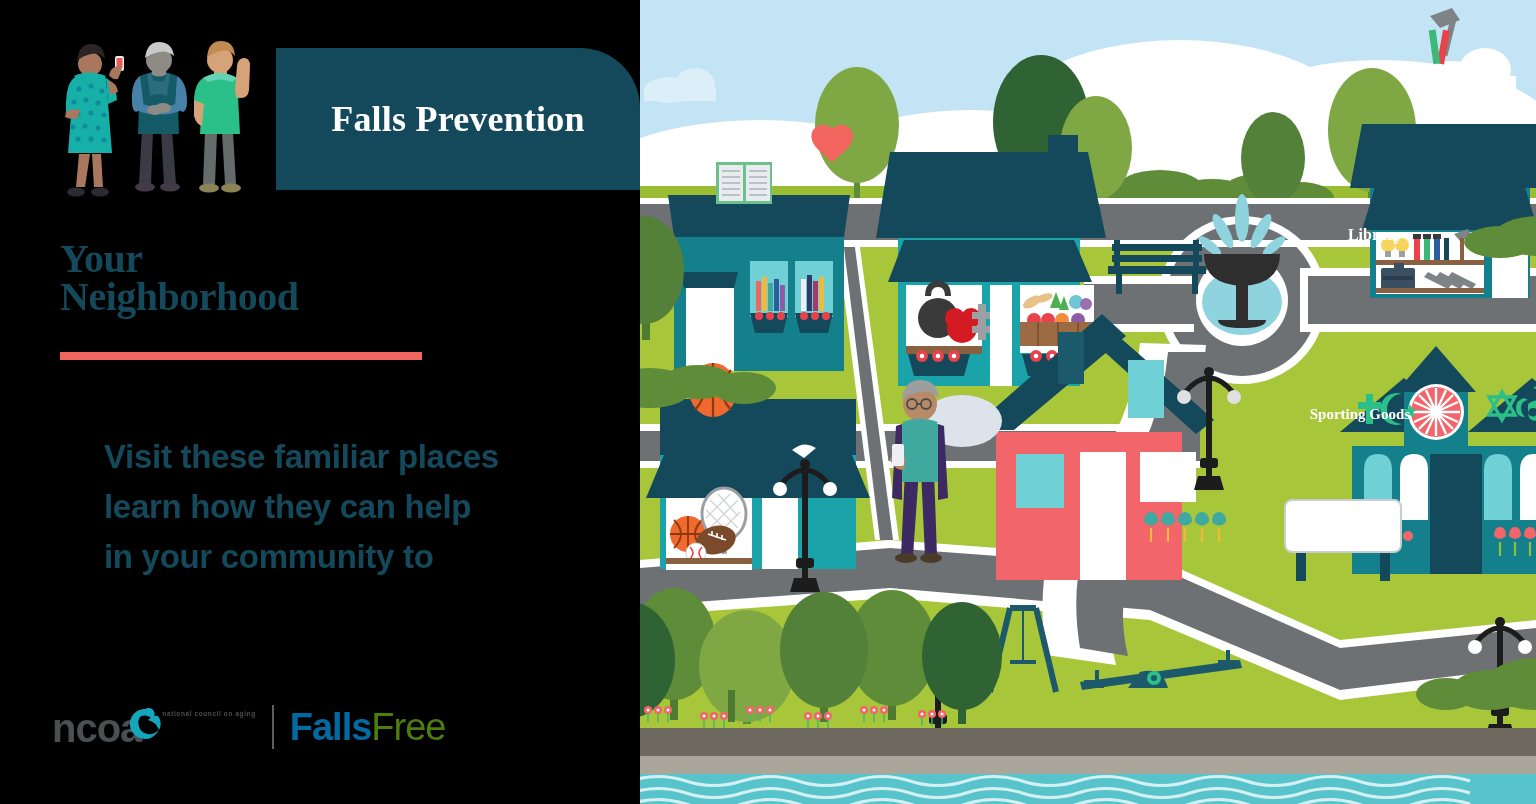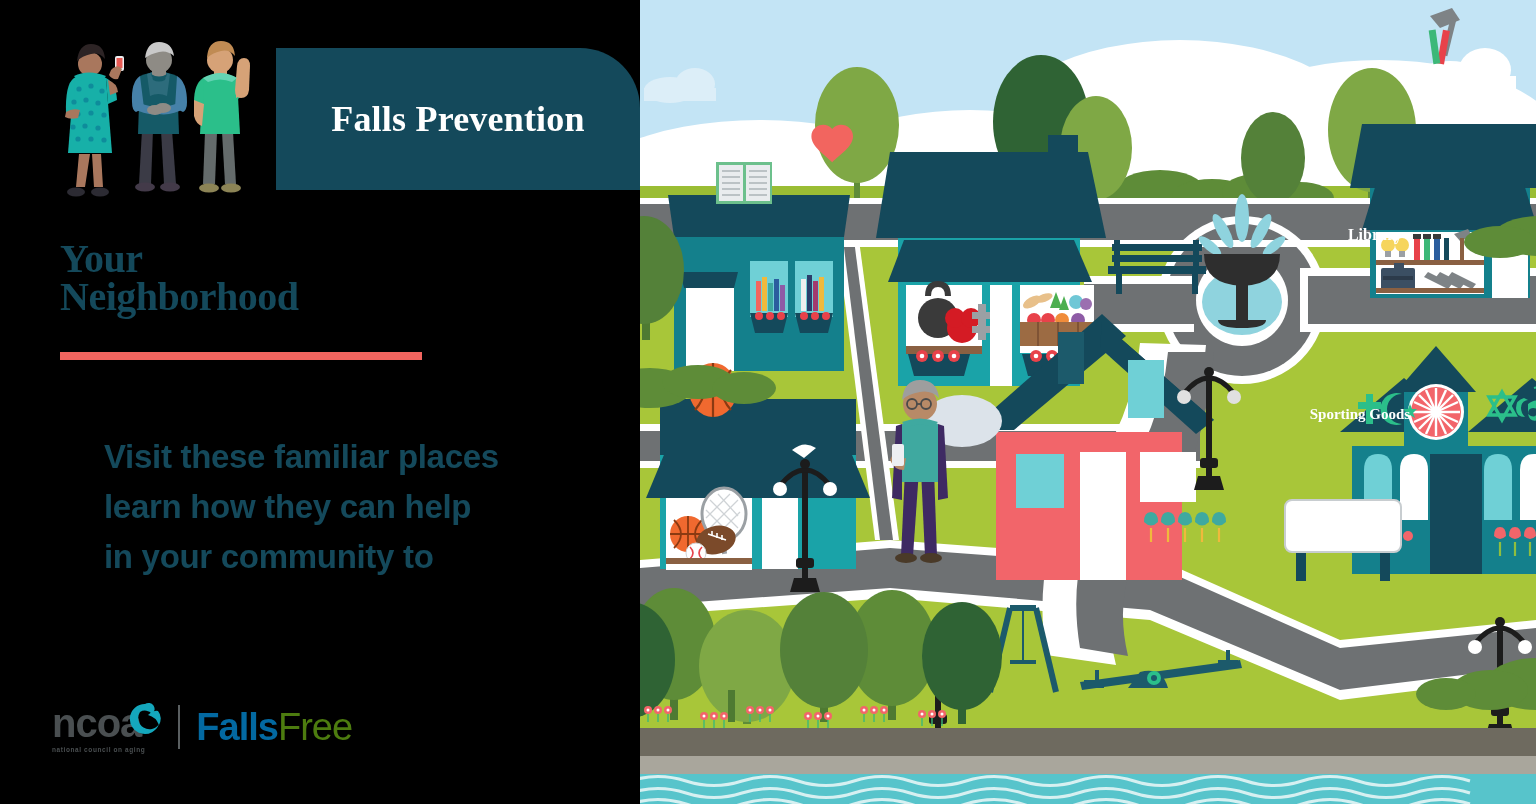--- a/index.html
+++ b/index.html
@@ -20,21 +20,21 @@
   .headline{position:absolute;left:60px;top:240px;width:540px;
             color:#14495B;font-family:"Liberation Serif",serif;font-weight:700;
             font-size:40px;line-height:.96;letter-spacing:-.5px;}
   .rule{position:absolute;left:60px;top:352px;width:362px;height:8px;background:#F2655F;}
 
   .body-copy{position:absolute;left:60px;top:432px;width:540px;color:#14495B;
              font-family:"Liberation Sans",sans-serif;font-weight:700;
              font-size:33px;line-height:1.52;letter-spacing:-.3px;margin-left:44px;}
 
   .logo{position:absolute;left:52px;top:700px;height:54px;display:flex;align-items:center;}
-  .logo-ncoa{position:relative;display:flex;flex-direction:column;}
+  .logo-ncoa{position:relative;display:flex;flex-direction:row;}
   .ncoa-word{display:flex;align-items:flex-end;color:#4A4F51;
              font-family:"Liberation Sans",sans-serif;font-weight:700;
              font-size:40px;line-height:1;letter-spacing:-1px;}
   .ncoa-tag{color:#4A4F51;font-size:6.5px;letter-spacing:.6px;font-weight:700;margin-top:3px;}
   .logo-div{width:2px;height:44px;background:#5A5F61;margin:0 16px;}
   .fallsfree{font-family:"Liberation Sans",sans-serif;font-size:38px;line-height:1;letter-spacing:-1px;}
   .ff-a{color:#0369a1;font-weight:700;}
   .ff-b{color:#4d7c0f;font-weight:400;}
 
   

